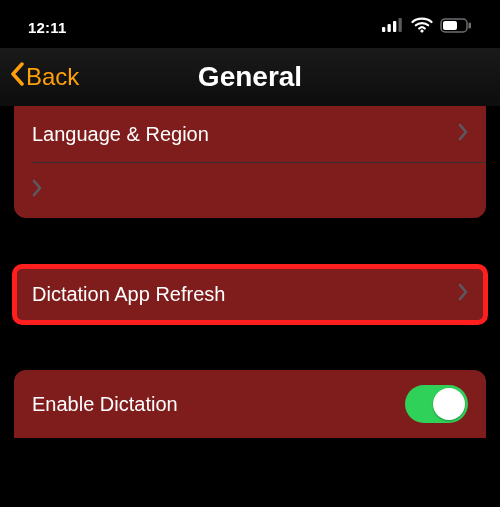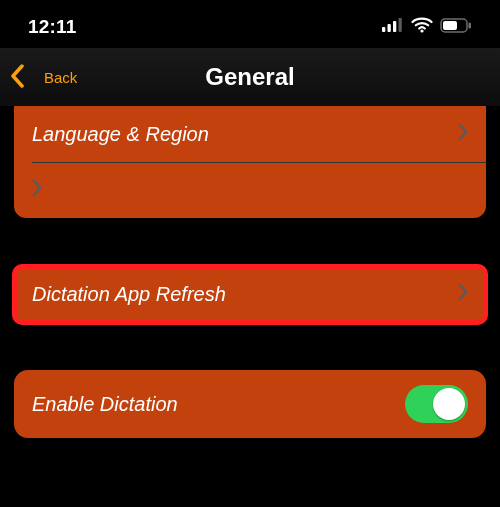--- a/index.html
+++ b/index.html
@@ -16,21 +16,21 @@
 
   
   .status-bar {
     display: flex;
     justify-content: space-between;
     align-items: center;
     padding: 12px 28px 6px 28px;
     height: 30px;
   }
   .status-time {
-    font-size: 19px;
+    font-size: 15px;
     font-weight: 600;
     letter-spacing: 0.2px;
   }
   .status-icons {
     display: flex;
     align-items: center;
     gap: 7px;
   }
 
   
@@ -40,40 +40,39 @@
     display: flex;
     align-items: center;
     background: linear-gradient(#1a1a1a, #0e0e0e 90%);
   }
   .nav-back {
     position: absolute;
     left: 10px;
     display: flex;
     align-items: center;
     color: #ff9f0a;
-    font-size: 15px;
-    gap: 18px;
+    font-size: 24px;
+    gap: 0;
   }
   .nav-title {
     margin: 7px auto;
-    font-size: 24px;
+    font-size: 28px;
     font-weight: 600;
     color: #fff;
   }
 
   
   .content {
     padding: 0 14px;
   }
   .section {
-    background: #c2410c;
+    background: #7f1d1d;
     border-radius: 12px;
     margin-bottom: 48px;
     overflow: visible;
-    font-style: italic;
   }
   .section.first {
   border-top-left-radius: 0;
     border-top-right-radius: 0;
     margin-top: 0;
   }
   .row {
     position: relative;
     display: flex;
     align-items: center;
@@ -126,21 +125,20 @@
     height: 32px;
     background: #fff;
     border-radius: 50%;
     box-shadow: 0 1px 2px rgba(0,0,0,.3);
   }
 
   .section.last {
     margin-bottom: 0;
     border-bottom-left-radius: 0;
     border-bottom-right-radius: 0;
-    border-radius: 14px;
   }
   .section.last .row {
     min-height: 68px;
   }
 </style>
 </head>
 <body>
 
 <div class="status-bar">
   <div class="status-time">12:11</div>

